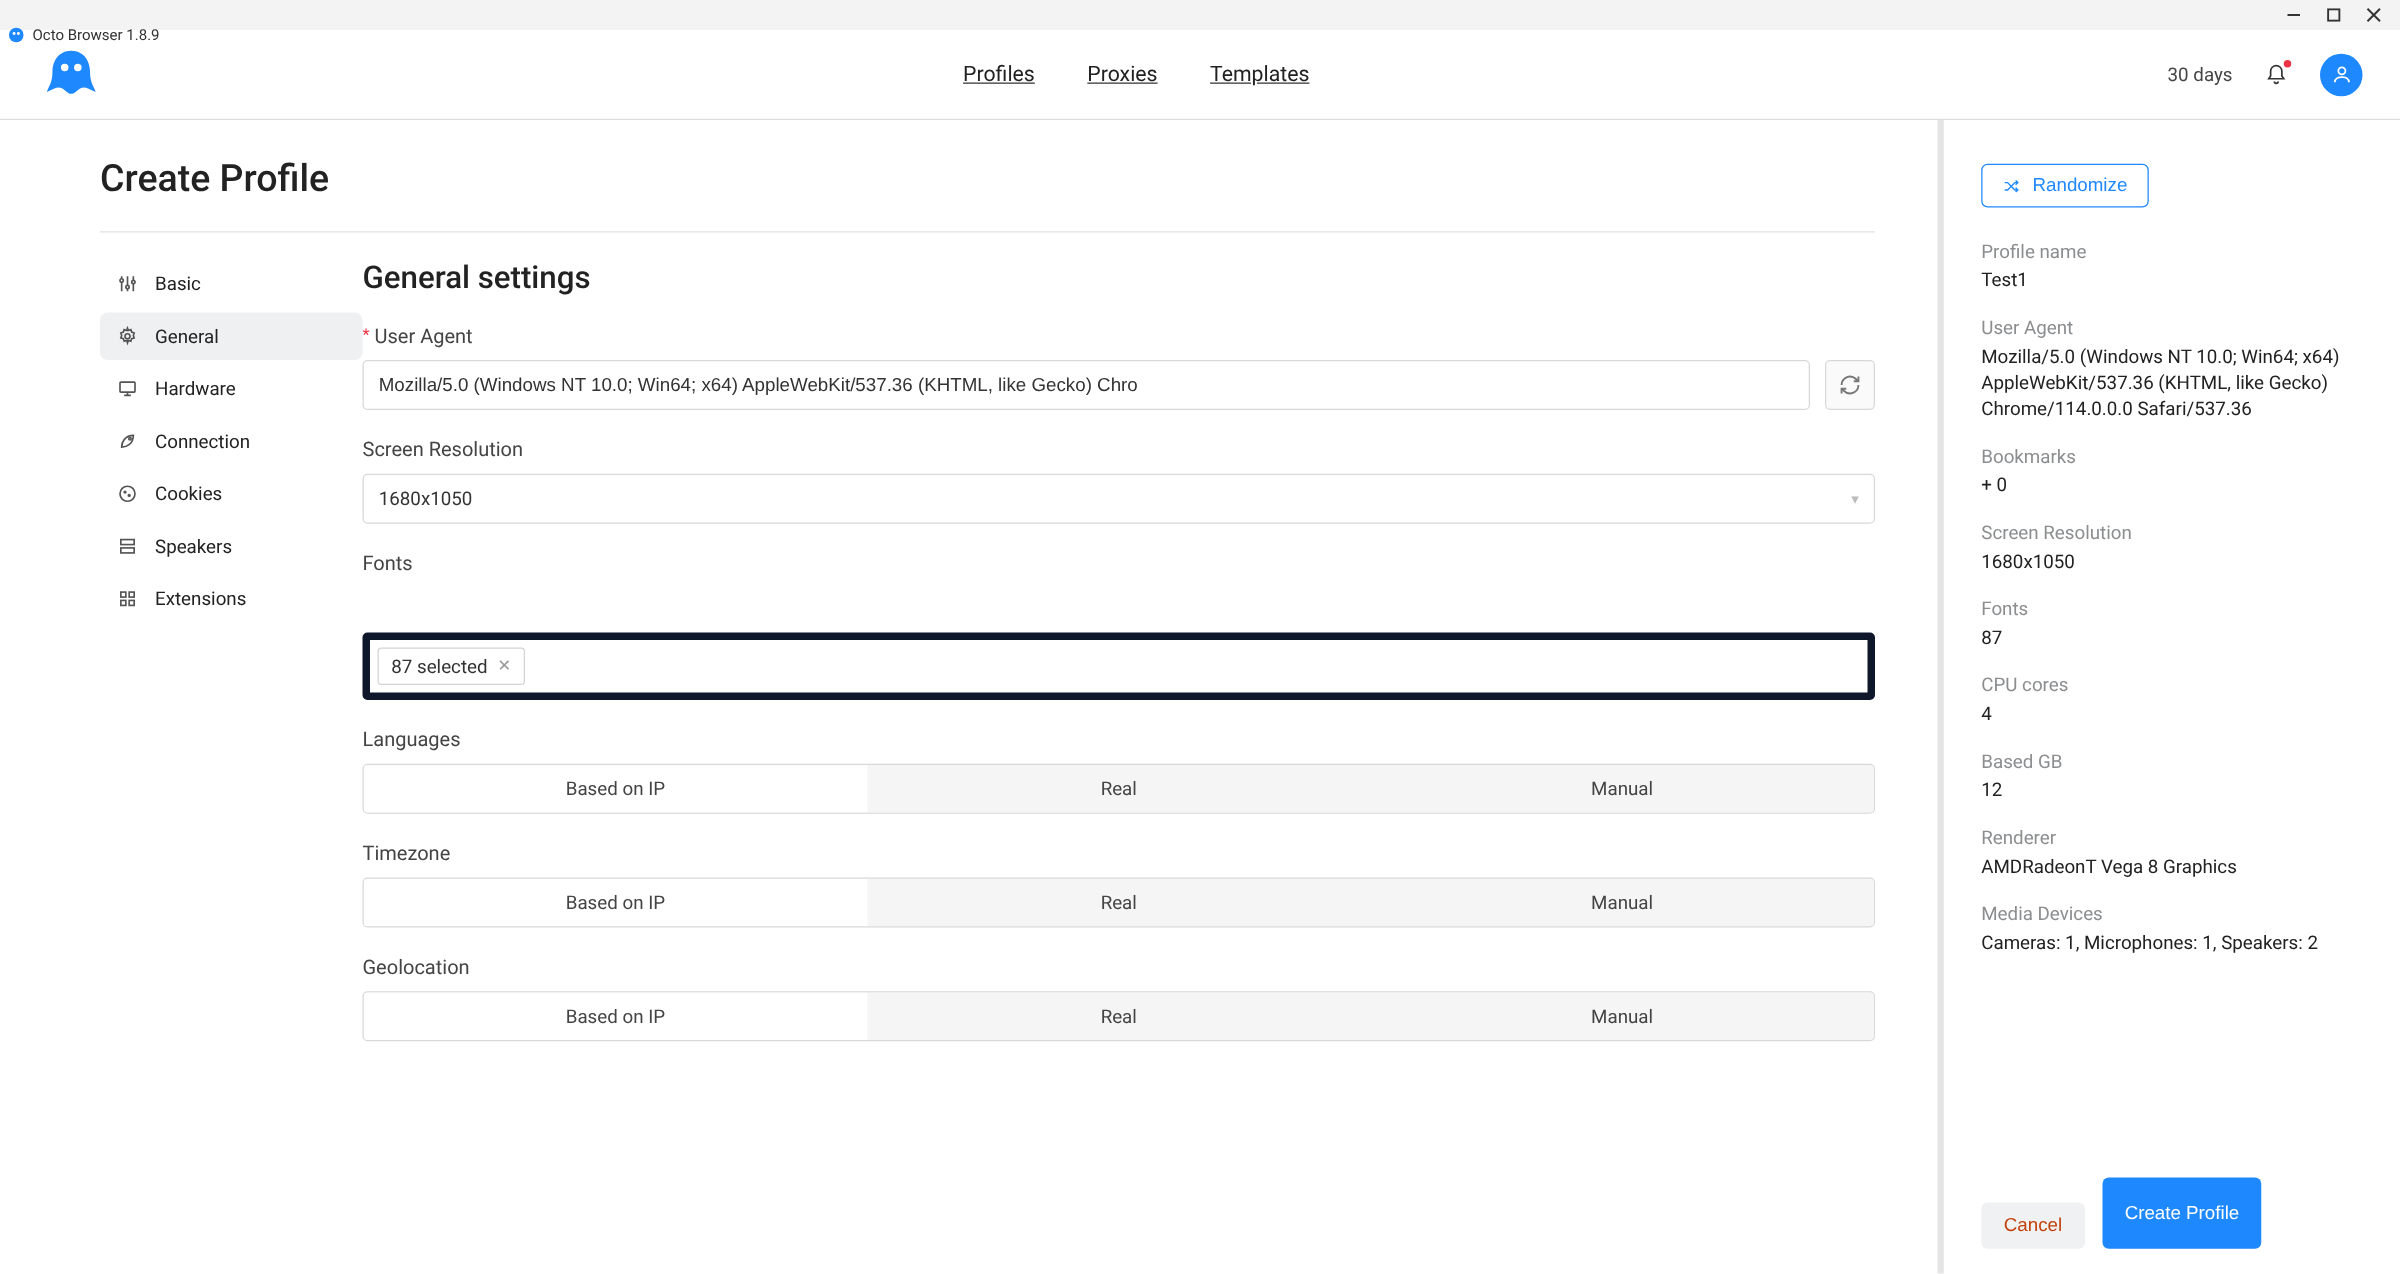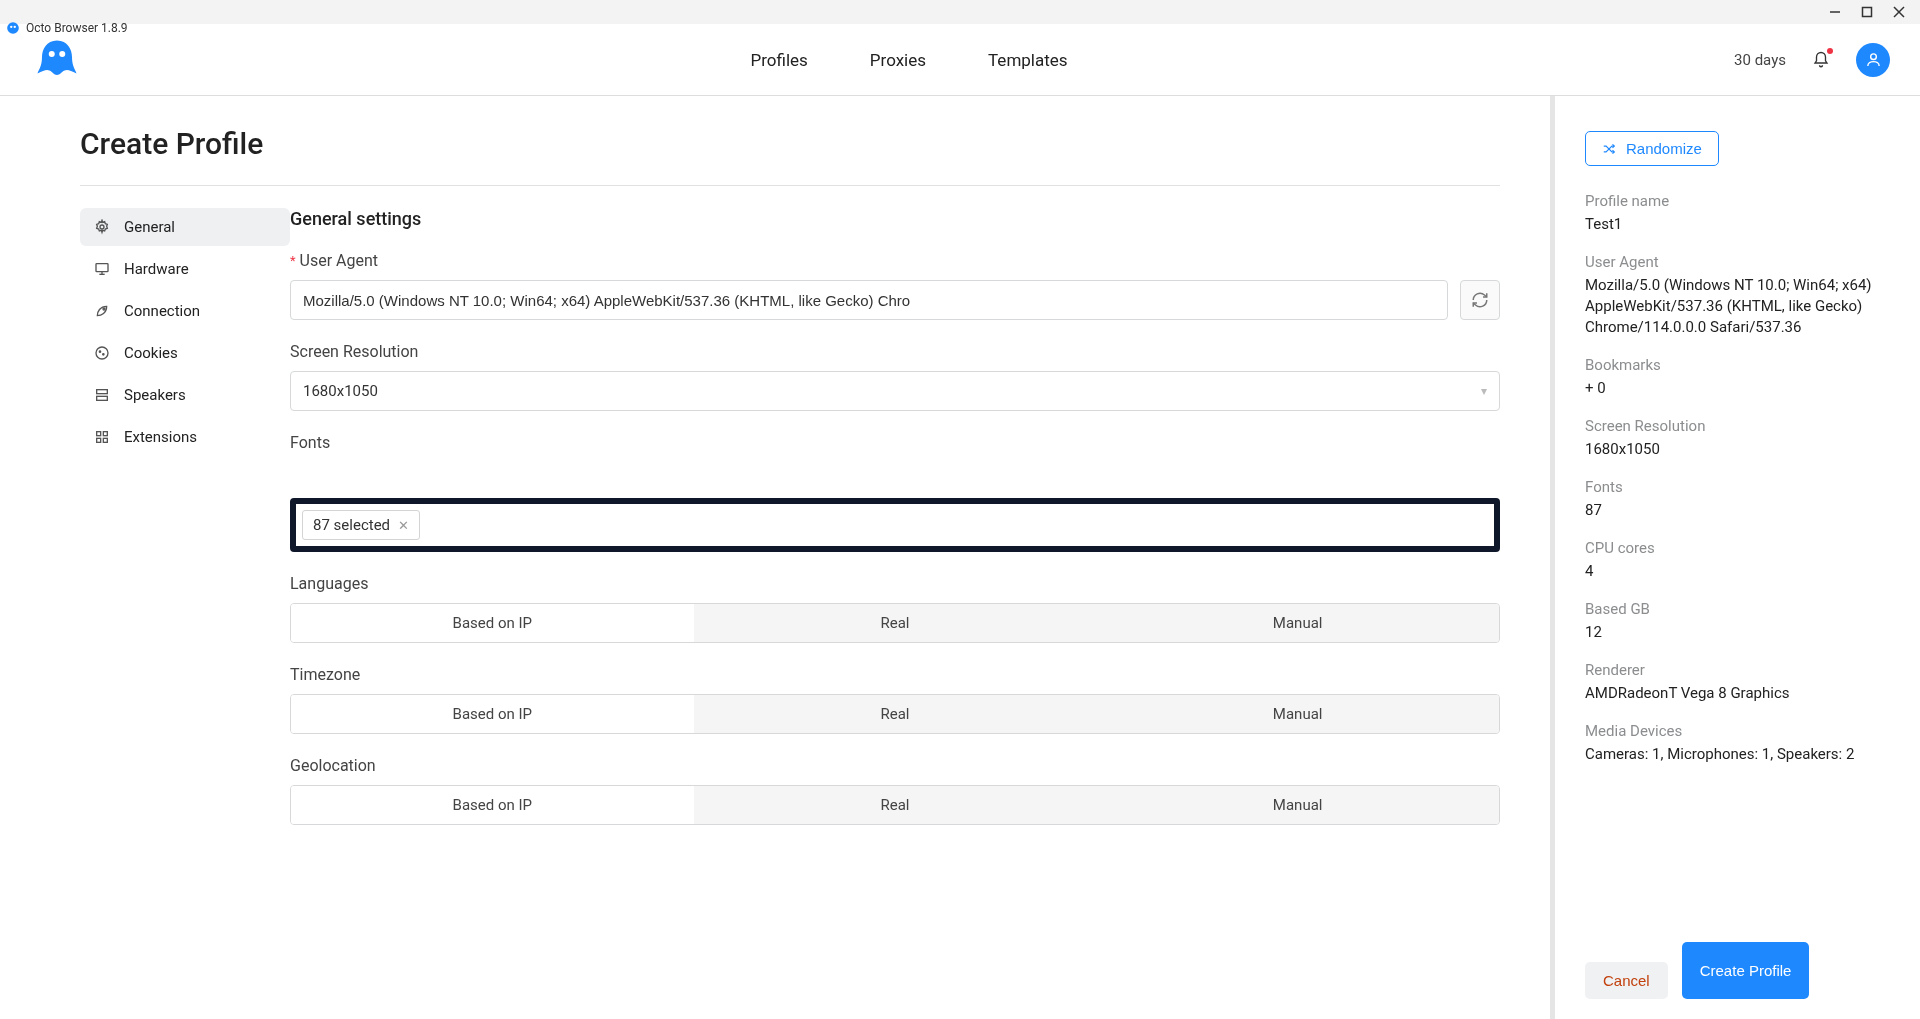--- a/index.html
+++ b/index.html
@@ -29,21 +29,21 @@
   .header {
     height: 72px;
     border-bottom: 1px solid #ddd;
     display: flex;
     align-items: center;
     padding: 0 30px;
     justify-content: space-between;
     background: #fff;
   }
   .logo { width: 54px; height: 48px; display:flex; align-items:center; justify-content:center;}
-  .main-nav { display: flex; gap: 62px; }
+  .main-nav { display: flex; gap: 42px; text-decoration: underline; }
   .main-nav a {
     font-size: 17px;
     color: #222;
     cursor: pointer;
   }
   .header-right { display: flex; align-items: center; gap: 26px; }
   .days { color: #444; font-size: 15px;}
   .bell { position: relative; width: 18px; height: 18px; cursor:pointer;}
   .bell-dot { position:absolute; top:-3px; right:-3px; width:6px; height:6px; background:#e34; border-radius:50%;}
   .avatar-btn {
@@ -77,21 +77,21 @@
     border-radius: 6px;
     font-size: 15px;
     color: #222;
     cursor: pointer;
   }
   .side-item.active { background: #eef0f2; }
   .side-icon { width: 16px; height: 16px; display:flex; align-items:center; justify-content:center; color:#555;}
 
   
   .form-area { flex:1; margin-right: 50px;}
-  .section-title { font-size: 18px; font-weight: 500; margin-bottom: 22px; color:#222;}
+  .section-title { font-size: 25px; font-weight: 500; margin-bottom: 22px; color:#222;}
   .field-label { font-size: 16px; color: #444; margin-bottom: 10px; display:flex; align-items:center; gap:4px;}
   .req { color:#e34; font-size:13px;}
   .input-row { display:flex; gap: 12px; margin-bottom: 22px;}
   .text-input {
     flex:1;
     height: 40px;
     border: 1px solid #d6d8da;
     border-radius: 4px;
     padding: 0 12px;
     font-size: 15px;
@@ -240,20 +240,33 @@
     </div>
   </div>
 </div>
 
 <div class="body-wrap">
   <div class="main-col">
     <h1 class="page-title">Create Profile</h1>
     <div class="content-row">
 
       <div class="sidebar">
+        <div class="side-item">
+          <span class="side-icon">
+              <svg width="16" height="16" viewBox="0 0 24 24" fill="none" stroke="currentColor" stroke-width="2">
+                <line x1="5" y1="3" x2="5" y2="21"></line>
+                <line x1="12" y1="3" x2="12" y2="21"></line>
+                <line x1="19" y1="3" x2="19" y2="21"></line>
+                <circle cx="5" cy="8" r="2" fill="#fff"></circle>
+                <circle cx="12" cy="16" r="2" fill="#fff"></circle>
+                <circle cx="19" cy="10" r="2" fill="#fff"></circle>
+              </svg>
+            </span>
+          <span>Basic</span>
+        </div>
         <div class="side-item active">
           <span class="side-icon">
               <svg width="16" height="16" viewBox="0 0 24 24" fill="none" stroke="currentColor" stroke-width="2">
                 <circle cx="12" cy="12" r="3"></circle>
                 <path d="M12 2l1 3 3-1 1 3 3 1-1 3 1 3-3 1-1 3-3-1-1 3-1-3-3 1-1-3-3-1 1-3-1-3 3-1 1-3 3 1z" fill="none"></path>
               </svg>
             </span>
           <span>General</span>
         </div>
         <div class="side-item">

